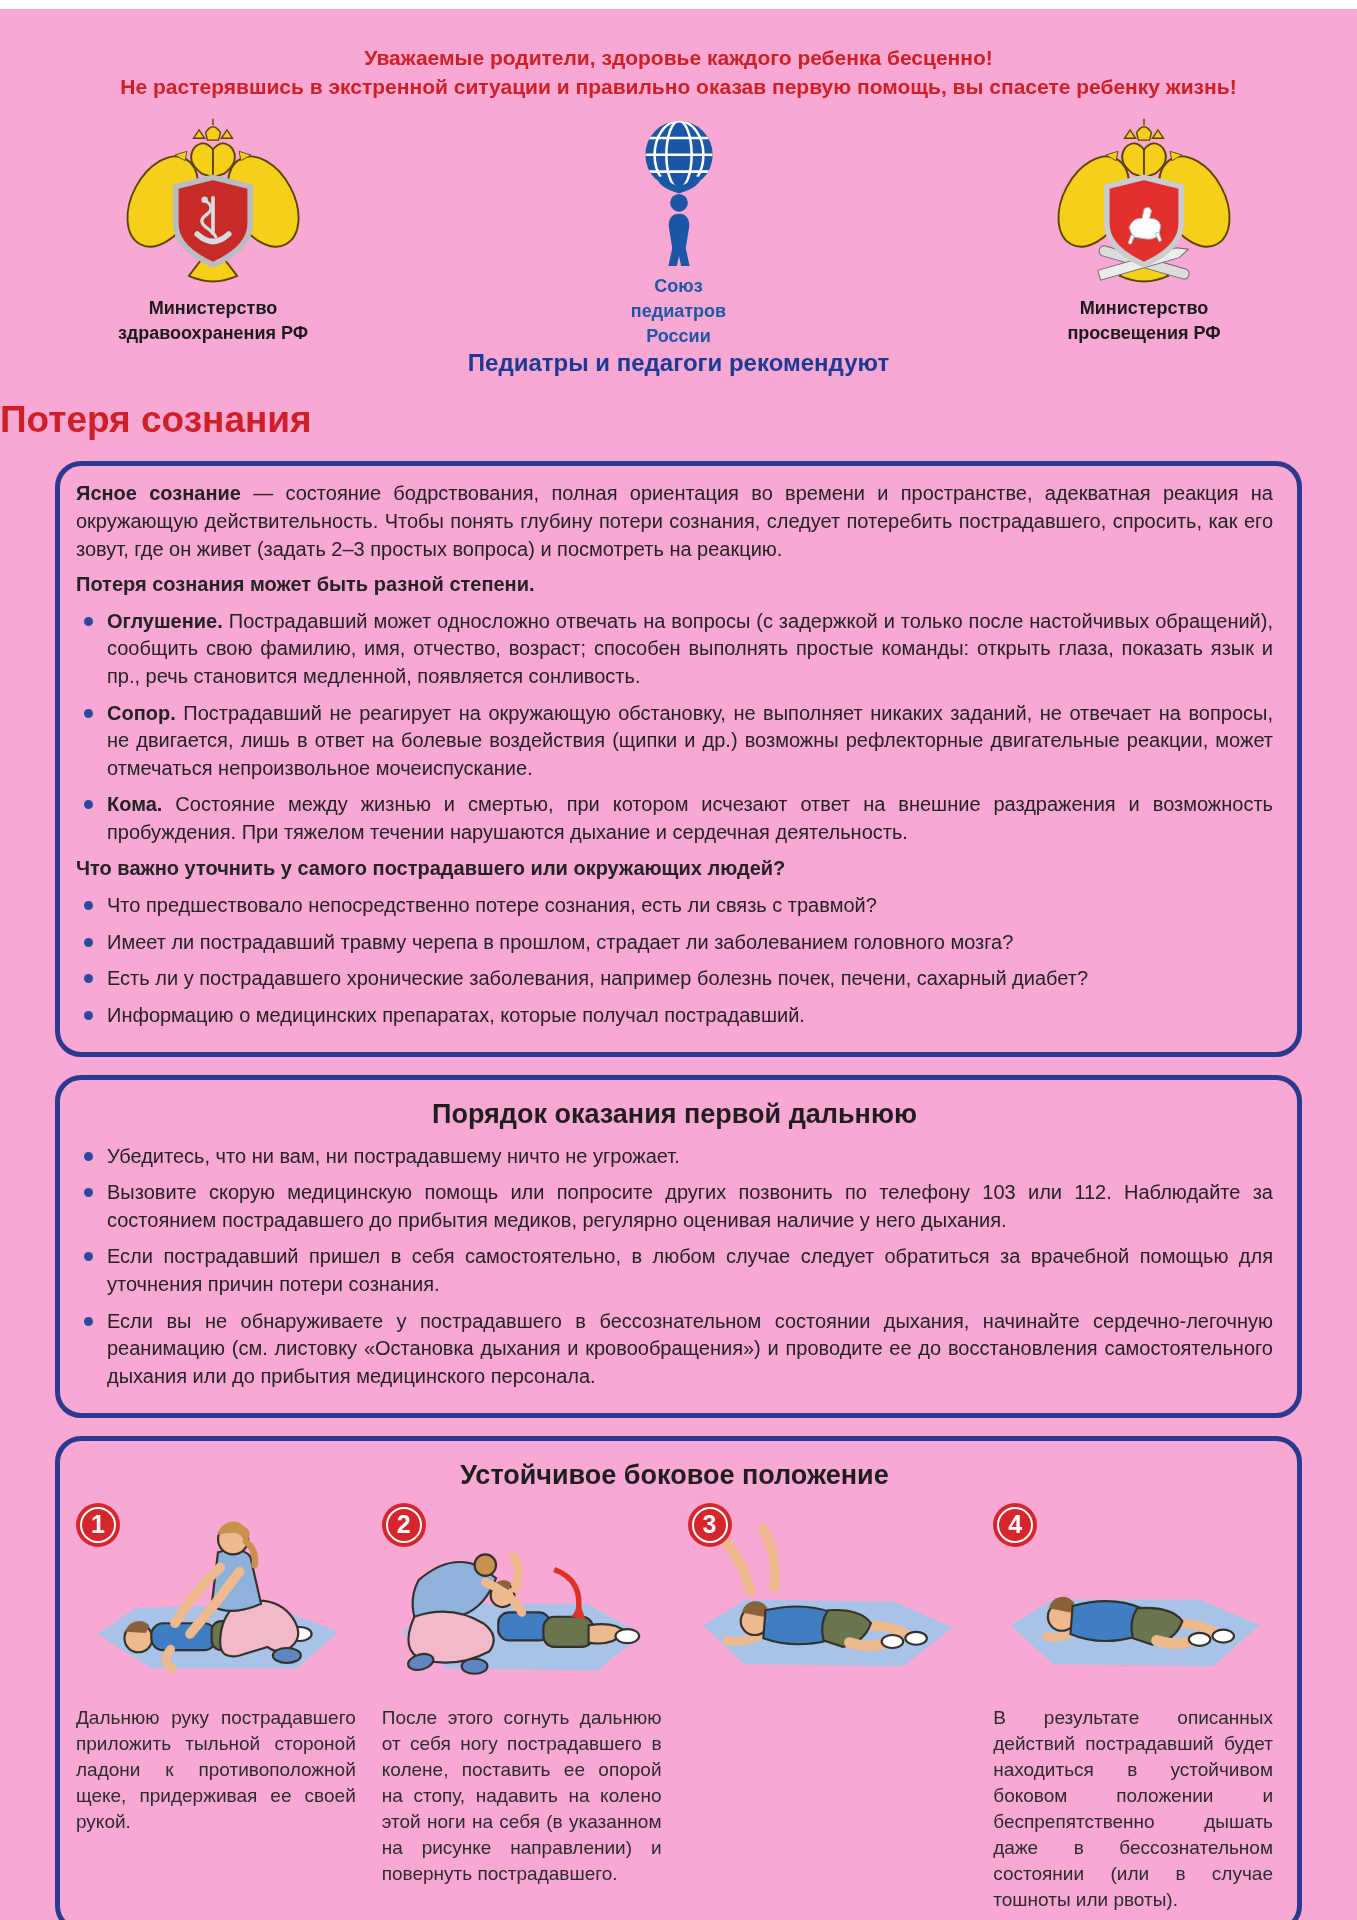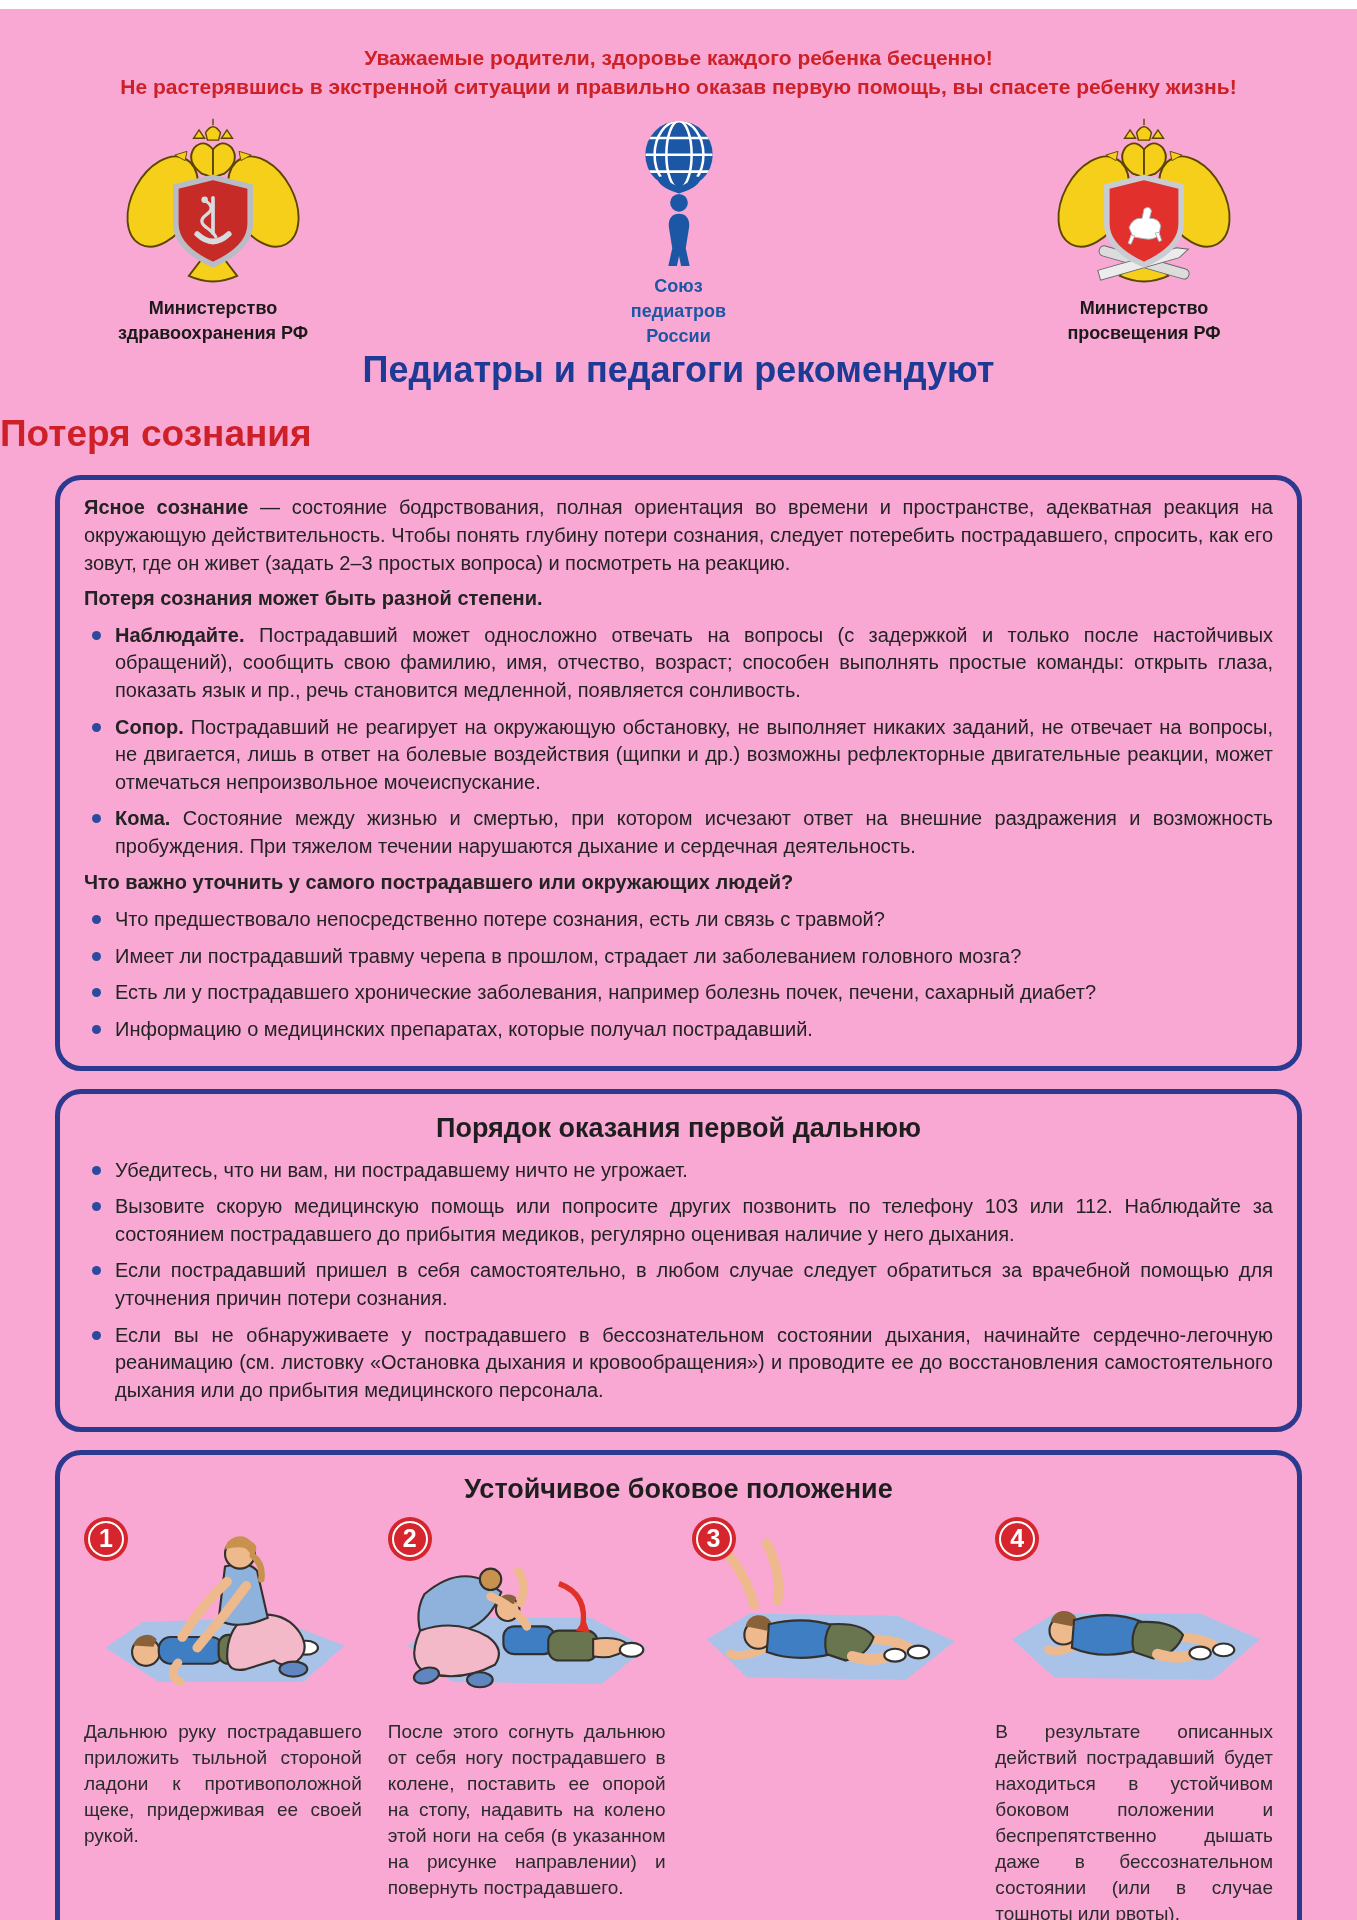--- a/index.html
+++ b/index.html
@@ -11,24 +11,24 @@
   }
   .header { padding-top:34px; text-align:center; font-weight:bold;
     font-size:21px; line-height:1.4; color:#cd2127; }
   .logo-row { display:flex; justify-content:space-between; align-items:flex-start;
     padding:14px 48px 0 48px; }
   .logo-col { text-align:center; }
   .logo-col.side { width:330px; }
   .logo-col.mid { width:300px; }
   .logo-caption { font-weight:bold; font-size:18px; line-height:1.4; margin-top:4px; color:#1a1a1a; }
   .logo-caption.blue { color:#1c57a5; }
-  .subtitle { text-align:center; font-weight:bold; font-size:36px; color:#1d3b94; margin-top:0px; }
+  .subtitle { text-align:center; font-weight:bold; font-size:24px; color:#1d3b94; margin-top:0px; }
   .title { text-align:left; font-weight:bold; font-size:37px; color:#cd2127; margin:22px 0 0 0; }
   .box { border:5px solid #2b3a8e; border-radius:26px; margin:18px 55px 0 55px;
-    padding:12px 24px 14px 24px; font-size:20px; line-height:1.38; }
+    padding:12px 24px 14px 16px; font-size:20px; line-height:1.38; }
   .box.first { margin-top:20px; }
   .intro { margin:2px 0 6px 0; text-align:justify; }
   .subhead { font-weight:bold; margin:8px 0 2px 0; }
   .li { display:flex; margin:9px 0; }
   .dot { flex:none; width:9px; height:9px; border-radius:50%; background:#2b4a9e;
     margin:9px 14px 0 8px; }
   .li p { margin:0; text-align:justify; }
   .boxtitle { text-align:center; font-weight:bold; font-size:27px; margin:4px 0 8px 0; color:#1e1e1e; }
   .figs { display:flex; gap:26px; margin-top:8px; }
   .fig { flex:1; position:relative; }
@@ -148,21 +148,21 @@
 
   <div class="subtitle">Педиатры и педагоги рекомендуют</div>
   <div class="title">Потеря сознания</div>
 
   <section class="box first">
     <p class="intro"><b>Ясное сознание</b> <span>— состояние бодрствования, полная ориентация во времени и пространстве, адекватная реакция на окружающую действительность. Чтобы понять глубину потери сознания, следует потеребить пострадавшего, спросить, как его зовут, где он живет (задать 2–3 простых вопроса) и посмотреть на реакцию.</span></p>
     <p class="subhead">Потеря сознания может быть разной степени.</p>
 
     <div class="li">
       <span class="dot"></span>
-      <p><b>Наблюдайте.</b> <span>Пострадавший может односложно отвечать на вопросы (с задержкой и только после настойчивых обращений), сообщить свою фамилию, имя, отчество, возраст; способен выполнять простые команды: открыть глаза, показать язык и пр., речь становится медленной, появляется сонливость.</span></p>
+      <p><b>Оглушение.</b> <span>Пострадавший может односложно отвечать на вопросы (с задержкой и только после настойчивых обращений), сообщить свою фамилию, имя, отчество, возраст; способен выполнять простые команды: открыть глаза, показать язык и пр., речь становится медленной, появляется сонливость.</span></p>
     </div>
     <div class="li">
       <span class="dot"></span>
       <p><b>Сопор.</b> <span>Пострадавший не реагирует на окружающую обстановку, не выполняет никаких заданий, не отвечает на вопросы, не двигается, лишь в ответ на болевые воздействия (щипки и др.) возможны рефлекторные двигательные реакции, может отмечаться непроизвольное мочеиспускание.</span></p>
     </div>
     <div class="li">
       <span class="dot"></span>
       <p><b>Кома.</b> <span>Состояние между жизнью и смертью, при котором исчезают ответ на внешние раздражения и возможность пробуждения. При тяжелом течении нарушаются дыхание и сердечная деятельность.</span></p>
     </div>
 

